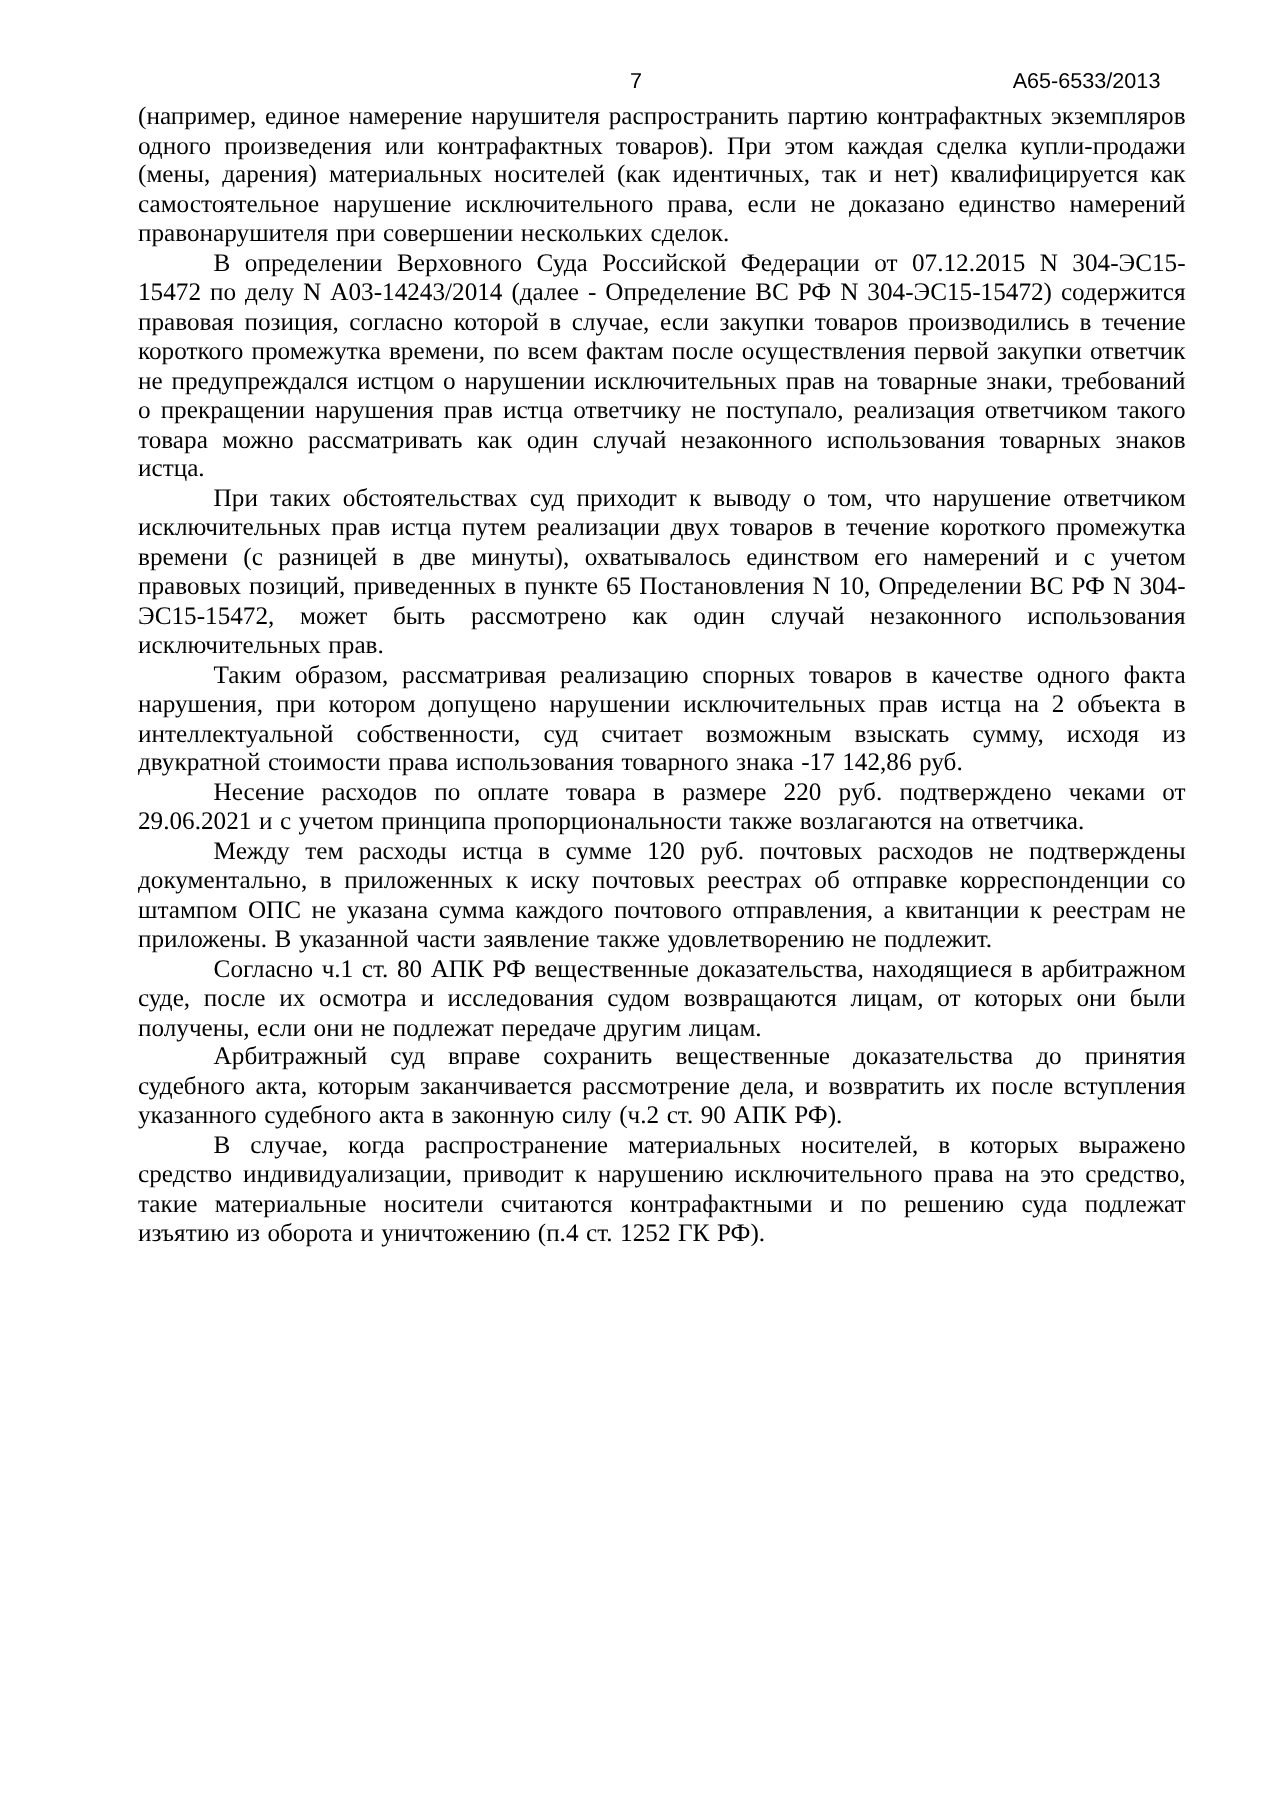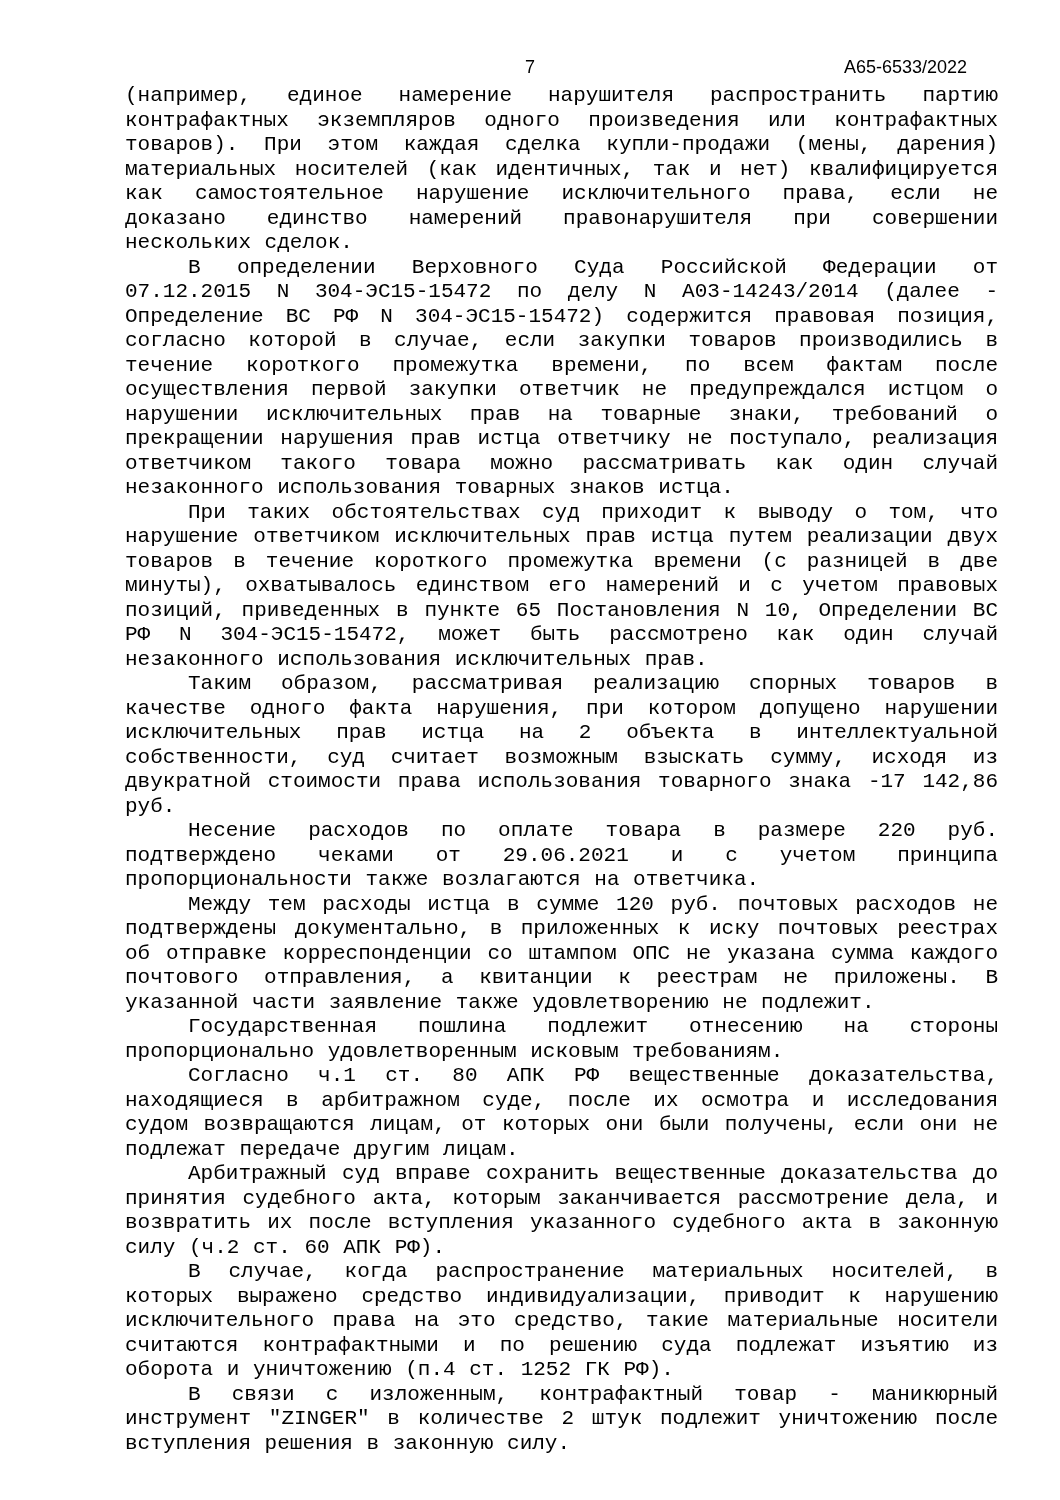--- a/index.html
+++ b/index.html
@@ -33,23 +33,23 @@
     text-align: center;
   }
   .case-number {
     position: absolute;
     top: 0;
     right: 93px;
   }
   .content {
     position: absolute;
     top: 84px;
-    left: 125px;
+    left: 115px;
     width: 873px;
-    font-family: Liberation Mono, monospace;
+    font-family: Liberation Serif, serif;
     font-size: 21px;
     line-height: 24.5px;
     text-align: justify;
     word-spacing: 1px;
   }
   .content p {
     margin: 0;
     padding: 0;
     text-indent: 63px;
   }
@@ -57,30 +57,28 @@
     text-indent: 0;
   }
 </style>
 </head>
 <body>
 
 <div class="page">
 
   <div class="header">
     <div class="page-number">7</div>
-    <div class="case-number">А65-6533/2022</div>
+    <div class="case-number">А65-6533/2013</div>
   </div>
 
   <div class="content">
     <p class="continuation">(например, единое намерение нарушителя распространить партию контрафактных экземпляров одного произведения или контрафактных товаров). При этом каждая сделка купли-продажи (мены, дарения) материальных носителей (как идентичных, так и нет) квалифицируется как самостоятельное нарушение исключительного права, если не доказано единство намерений правонарушителя при совершении нескольких сделок.</p>
     <p>В определении Верховного Суда Российской Федерации от 07.12.2015 N 304-ЭС15-15472 по делу N А03-14243/2014 (далее - Определение ВС РФ N 304-ЭС15-15472) содержится правовая позиция, согласно которой в случае, если закупки товаров производились в течение короткого промежутка времени, по всем фактам после осуществления первой закупки ответчик не предупреждался истцом о нарушении исключительных прав на товарные знаки, требований о прекращении нарушения прав истца ответчику не поступало, реализация ответчиком такого товара можно рассматривать как один случай незаконного использования товарных знаков истца.</p>
     <p>При таких обстоятельствах суд приходит к выводу о том, что нарушение ответчиком исключительных прав истца путем реализации двух товаров в течение короткого промежутка времени (с разницей в две минуты), охватывалось единством его намерений и с учетом правовых позиций, приведенных в пункте 65 Постановления N 10, Определении ВС РФ N 304-ЭС15-15472, может быть рассмотрено как один случай незаконного использования исключительных прав.</p>
     <p>Таким образом, рассматривая реализацию спорных товаров в качестве одного факта нарушения, при котором допущено нарушении исключительных прав истца на 2 объекта в интеллектуальной собственности, суд считает возможным взыскать сумму, исходя из двукратной стоимости права использования товарного знака -17 142,86 руб.</p>
     <p>Несение расходов по оплате товара в размере 220 руб. подтверждено чеками от 29.06.2021 и с учетом принципа пропорциональности также возлагаются на ответчика.</p>
     <p>Между тем расходы истца в сумме 120 руб. почтовых расходов не подтверждены документально, в приложенных к иску почтовых реестрах об отправке корреспонденции со штампом ОПС не указана сумма каждого почтового отправления, а квитанции к реестрам не приложены. В указанной части заявление также удовлетворению не подлежит.</p>
-    <p>Государственная пошлина подлежит отнесению на стороны пропорционально удовлетворенным исковым требованиям.</p>
     <p>Согласно ч.1 ст. 80 АПК РФ вещественные доказательства, находящиеся в арбитражном суде, после их осмотра и исследования судом возвращаются лицам, от которых они были получены, если они не подлежат передаче другим лицам.</p>
-    <p>Арбитражный суд вправе сохранить вещественные доказательства до принятия судебного акта, которым заканчивается рассмотрение дела, и возвратить их после вступления указанного судебного акта в законную силу (ч.2 ст. 60 АПК РФ).</p>
+    <p>Арбитражный суд вправе сохранить вещественные доказательства до принятия судебного акта, которым заканчивается рассмотрение дела, и возвратить их после вступления указанного судебного акта в законную силу (ч.2 ст. 90 АПК РФ).</p>
     <p>В случае, когда распространение материальных носителей, в которых выражено средство индивидуализации, приводит к нарушению исключительного права на это средство, такие материальные носители считаются контрафактными и по решению суда подлежат изъятию из оборота и уничтожению (п.4 ст. 1252 ГК РФ).</p>
-    <p>В связи с изложенным, контрафактный товар - маникюрный инструмент "ZINGER" в количестве 2 штук подлежит уничтожению после вступления решения в законную силу.</p>
   </div>
 
 </div>
 
 </body></html>

